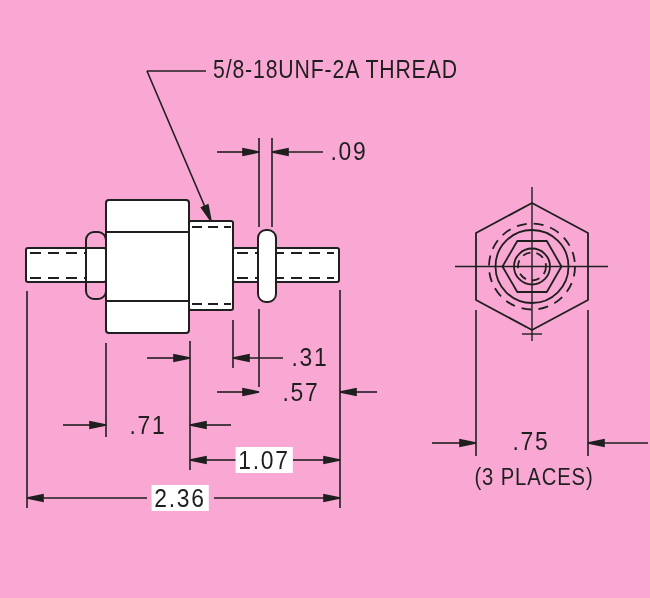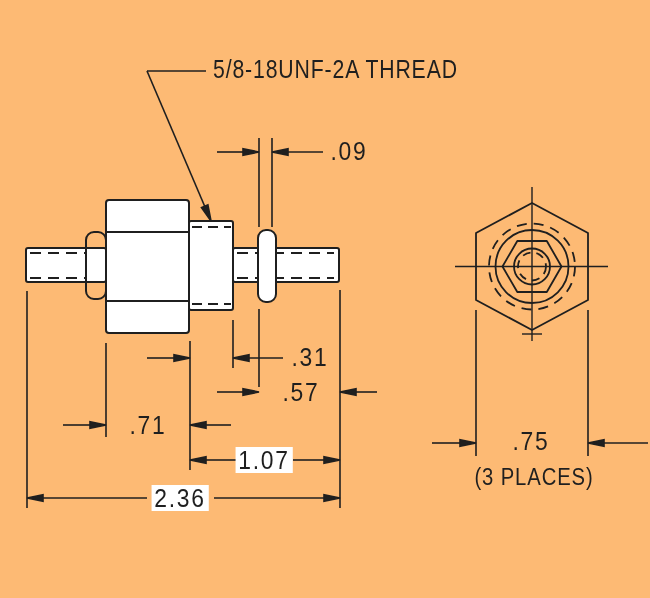--- a/index.html
+++ b/index.html
@@ -1,17 +1,17 @@
 <!DOCTYPE html>
 <html><head>
 <meta charset="utf-8">
 <style>
   html,body{margin:0;padding:0;background:#ffffff;}
   .canvas{
-    position:relative;width:650px;height:598px;background:#fdba74;
+    position:relative;width:650px;height:598px;background:#f9a8d4;
     font-family:"Liberation Sans",sans-serif;overflow:hidden;
   }
   .canvas svg{position:absolute;left:0;top:0;}
   .dim-text{
     position:absolute;color:#1f1f1f;font-size:26px;letter-spacing:2px;
     white-space:nowrap;transform:translate(-50%,-50%) scaleX(0.88);
     background:#ffffff;padding:0 3px;line-height:1;
   }
   .callout-text{
     position:absolute;color:#1f1f1f;font-size:25px;letter-spacing:1px;

